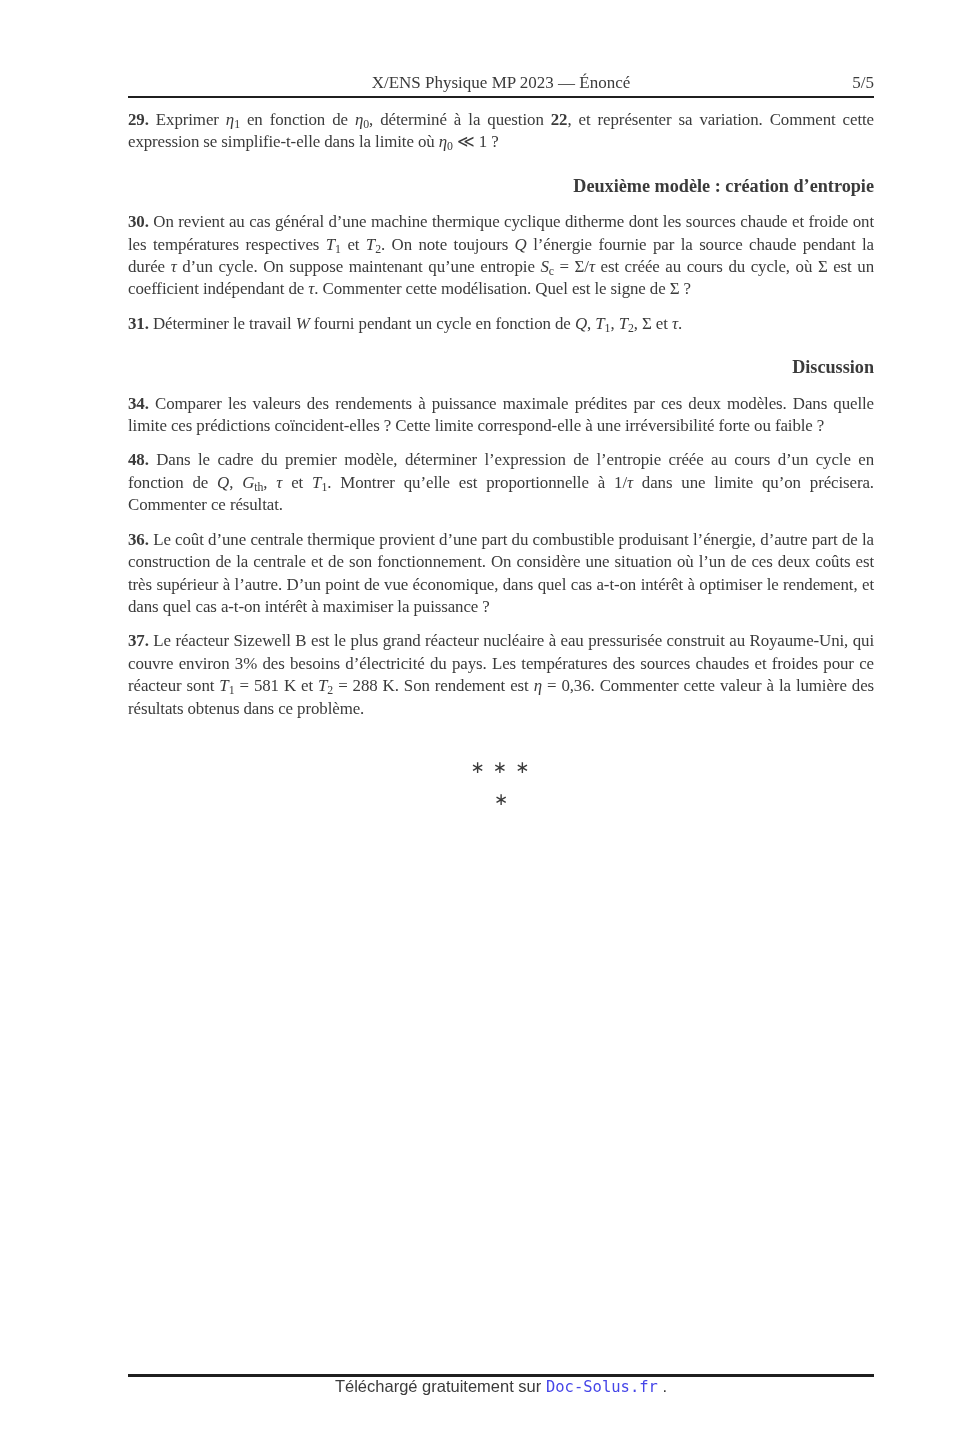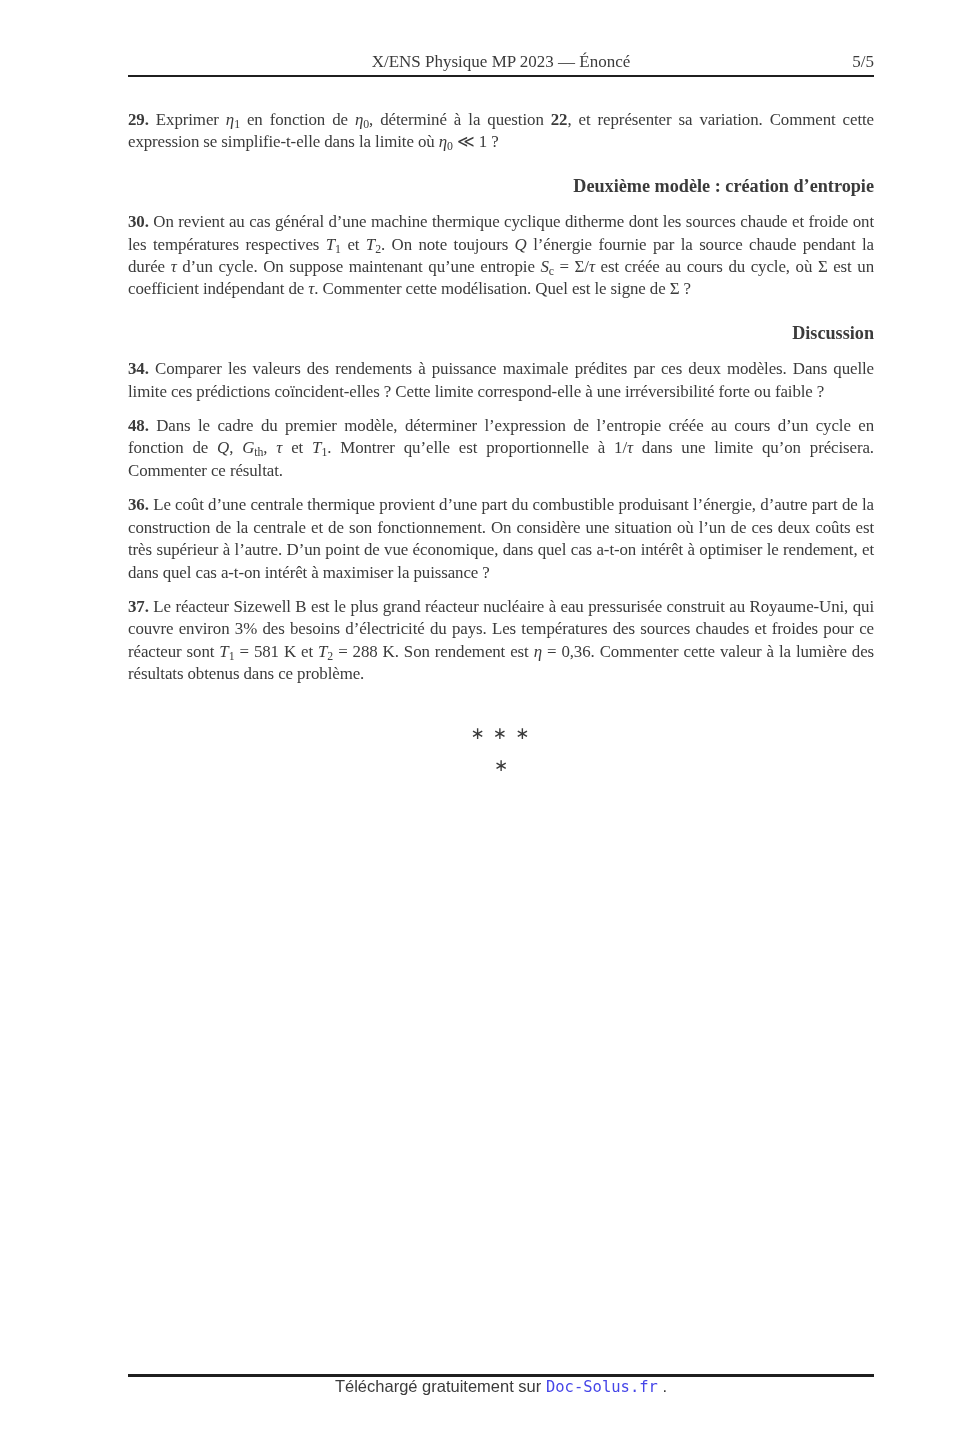--- a/index.html
+++ b/index.html
@@ -18,21 +18,21 @@
     font-family: "Liberation Serif", serif;
     color: var(--text);
     overflow: hidden;
   }
   
   .header {
     position: absolute;
     top: 0;
     left: 128px;
     width: 746px;
-    height: 77px;
+    height: 98px;
     border-bottom: 2px solid var(--rule);
     display: flex;
     align-items: flex-end;
     justify-content: center;
     padding-bottom: 3px;
     font-size: 17px;
     text-align: right;
   }
   .header-page-number {
     position: absolute;
@@ -112,20 +112,21 @@
     <span class="header-title">X/ENS Physique MP 2023 — Énoncé</span>
     <span class="header-page-number">5/5</span>
   </header>
 
   <main class="content">
     <p class="para first"><b>29.</b> Exprimer <i class="math">η</i><sub>1</sub> en fonction de <i class="math">η</i><sub>0</sub>, déterminé à la question <b>22</b>, et représenter sa variation. Comment cette expression se simplifie-t-elle dans la limite où <i class="math">η</i><sub>0</sub> ≪ 1 ?</p>
 
     <h2 class="heading">Deuxième modèle : création d’entropie</h2>
 
     <p class="para"><b>30.</b> On revient au cas général d’une machine thermique cyclique ditherme dont les sources chaude et froide ont les températures respectives <i class="math">T</i><sub>1</sub> et <i class="math">T</i><sub>2</sub>. On note toujours <i class="math">Q</i> l’énergie fournie par la source chaude pendant la durée <i class="math">τ</i> d’un cycle. On suppose maintenant qu’une entropie <i class="math">S</i><sub>c</sub> = Σ/<i class="math">τ</i> est créée au cours du cycle, où Σ est un coefficient indépendant de <i class="math">τ</i>. Commenter cette modélisation. Quel est le signe de Σ ?</p>
+    <p class="para"><b>31.</b> Déterminer le travail <i class="math">W</i> fourni pendant un cycle en fonction de <i class="math">Q</i>, <i class="math">T</i><sub>1</sub>, <i class="math">T</i><sub>2</sub>, Σ et <i class="math">τ</i>.</p>
 
     <h2 class="heading">Discussion</h2>
 
     <p class="para"><b>34.</b> Comparer les valeurs des rendements à puissance maximale prédites par ces deux modèles. Dans quelle limite ces prédictions coïncident-elles ? Cette limite correspond-elle à une irréversibilité forte ou faible ?</p>
     <p class="para"><b>48.</b> Dans le cadre du premier modèle, déterminer l’expression de l’entropie créée au cours d’un cycle en fonction de <i class="math">Q</i>, <i class="math">G</i><sub>th</sub>, <i class="math">τ</i> et <i class="math">T</i><sub>1</sub>. Montrer qu’elle est proportionnelle à 1/<i class="math">τ</i> dans une limite qu’on précisera. Commenter ce résultat.</p>
     <p class="para"><b>36.</b> Le coût d’une centrale thermique provient d’une part du combustible produisant l’énergie, d’autre part de la construction de la centrale et de son fonctionnement. On considère une situation où l’un de ces deux coûts est très supérieur à l’autre. D’un point de vue économique, dans quel cas a-t-on intérêt à optimiser le rendement, et dans quel cas a-t-on intérêt à maximiser la puissance ?</p>
     <p class="para"><b>37.</b> Le réacteur Sizewell B est le plus grand réacteur nucléaire à eau pressurisée construit au Royaume-Uni, qui couvre environ 3% des besoins d’électricité du pays. Les températures des sources chaudes et froides pour ce réacteur sont <i class="math">T</i><sub>1</sub> = 581 K et <i class="math">T</i><sub>2</sub> = 288 K. Son rendement est <i class="math">η</i> = 0,36. Commenter cette valeur à la lumière des résultats obtenus dans ce problème.</p>
 
     <div class="stars-row">∗ ∗ ∗</div>
     <div class="star-single">∗</div>

